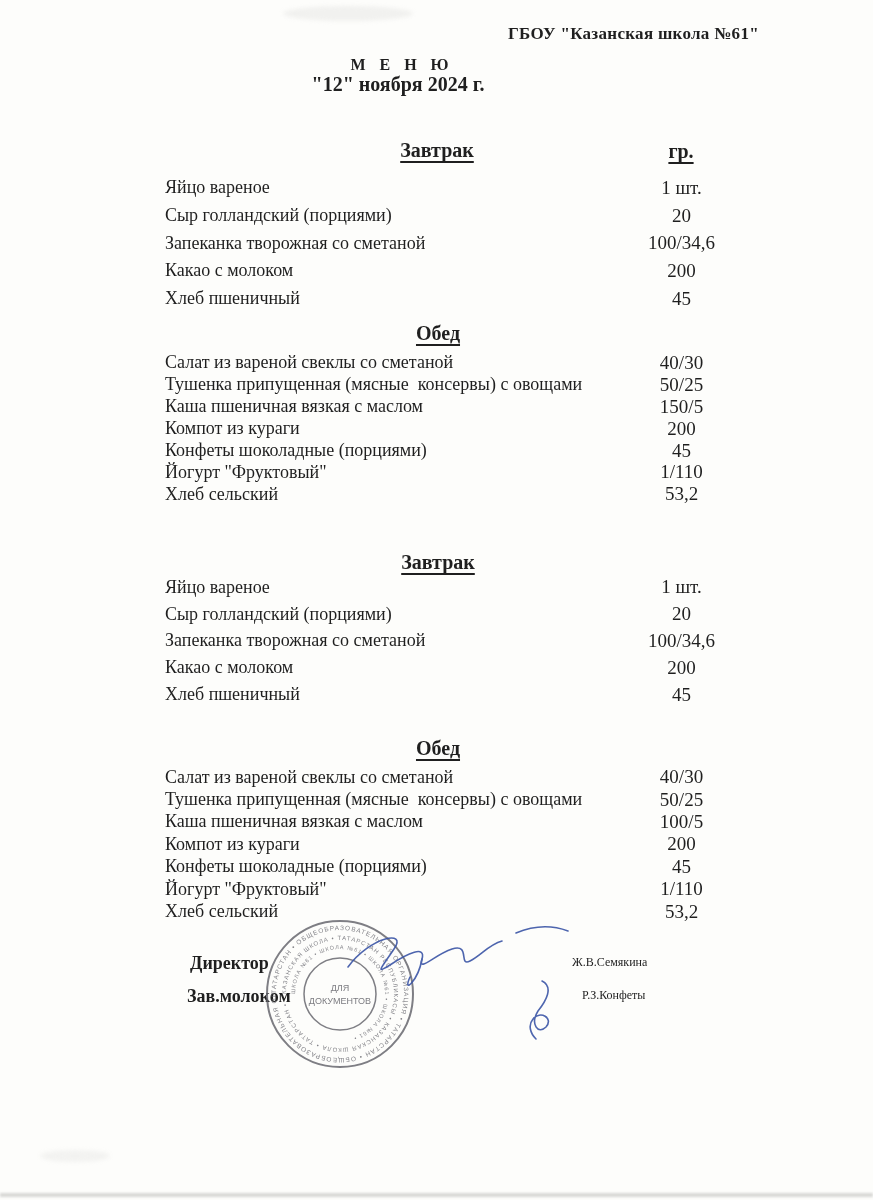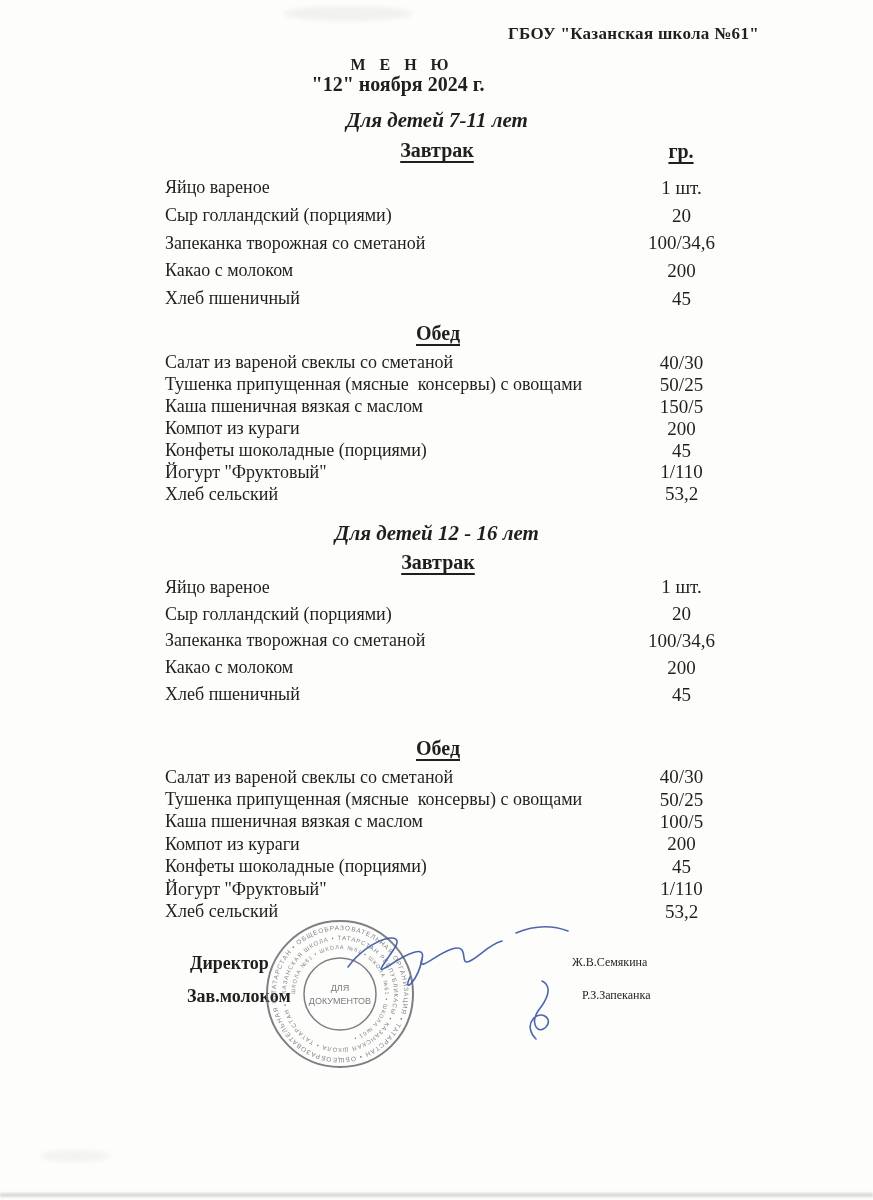--- a/index.html
+++ b/index.html
@@ -58,21 +58,20 @@
 <body>
 
 <div class="page">
 
   <div class="abs smudge smudge-top"></div>
 
   <div class="abs org-header">ГБОУ "Казанская школа №61"</div>
   <div class="abs centered menu-word">М Е Н Ю</div>
   <div class="abs centered date-line">"12" ноября 2024 г.</div>
 
-  <div class="abs centered section-title sec1-title">Для детей 7-11 лет</div>
   <div class="abs centered meal-heading sec1-breakfast-h">Завтрак</div>
   <div class="abs centered meal-heading sec1-grams-h">гр.</div>
 
   <div class="abs items b1">
     <div class="row">
         <span class="name">Яйцо вареное</span>
         <span class="qty">1 шт.</span>
       </div>
     <div class="row">
         <span class="name">Сыр голландский (порциями)</span>
@@ -118,21 +117,20 @@
     <div class="row">
         <span class="name">Йогурт "Фруктовый"</span>
         <span class="qty">1/110</span>
       </div>
     <div class="row">
         <span class="name">Хлеб сельский</span>
         <span class="qty">53,2</span>
       </div>
   </div>
 
-  <div class="abs centered section-title sec2-title">Для детей 12 - 16 лет</div>
   <div class="abs centered meal-heading sec2-breakfast-h">Завтрак</div>
 
   <div class="abs items b2">
     <div class="row">
         <span class="name">Яйцо вареное</span>
         <span class="qty">1 шт.</span>
       </div>
     <div class="row">
         <span class="name">Сыр голландский (порциями)</span>
         <span class="qty">20</span>
@@ -180,21 +178,21 @@
       </div>
     <div class="row">
         <span class="name">Хлеб сельский</span>
         <span class="qty">53,2</span>
       </div>
   </div>
 
   <div class="abs sig-role sig-role-1">Директор</div>
   <div class="abs sig-name sig-name-1">Ж.В.Семякина</div>
   <div class="abs sig-role sig-role-2">Зав.молоком</div>
-  <div class="abs sig-name sig-name-2">Р.З.Запеканка</div>
+  <div class="abs sig-name sig-name-2">Р.З.Конфеты</div>
 
   <svg class="abs stamp-svg" width="152" height="152" viewBox="0 0 152 152" opacity="0.82">
     <defs>
       <path id="ringO" d="M 12 76 a 64 64 0 1 1 128 0 a 64 64 0 1 1 -128 0"></path>
       <path id="ringM" d="M 22 76 a 54 54 0 1 1 108 0 a 54 54 0 1 1 -108 0"></path>
       <path id="ringI" d="M 31 76 a 45 45 0 1 1 90 0 a 45 45 0 1 1 -90 0"></path>
     </defs>
     <circle cx="76" cy="76" r="73" fill="none" stroke="#63636a" stroke-width="2"></circle>
     <circle cx="76" cy="76" r="36" fill="none" stroke="#63636a" stroke-width="1.5"></circle>
     <text font-size="6.5" letter-spacing="1" fill="#6a6a71" font-family="Liberation Sans, sans-serif">

